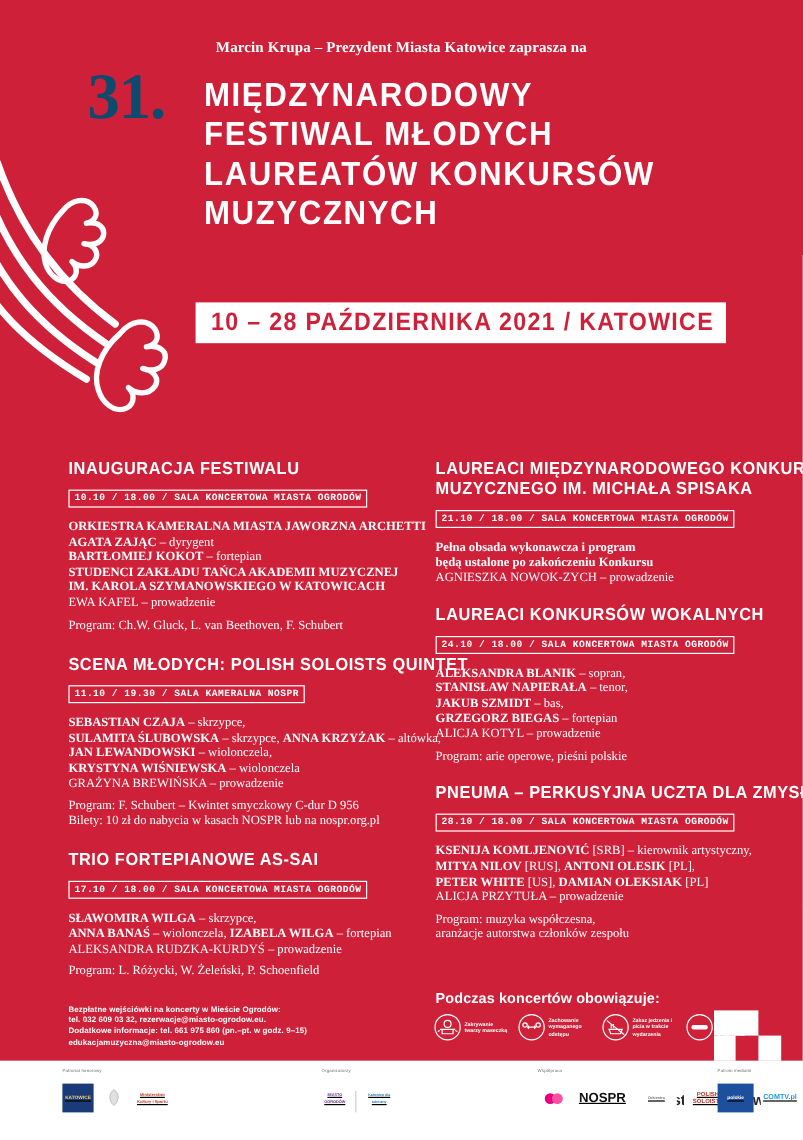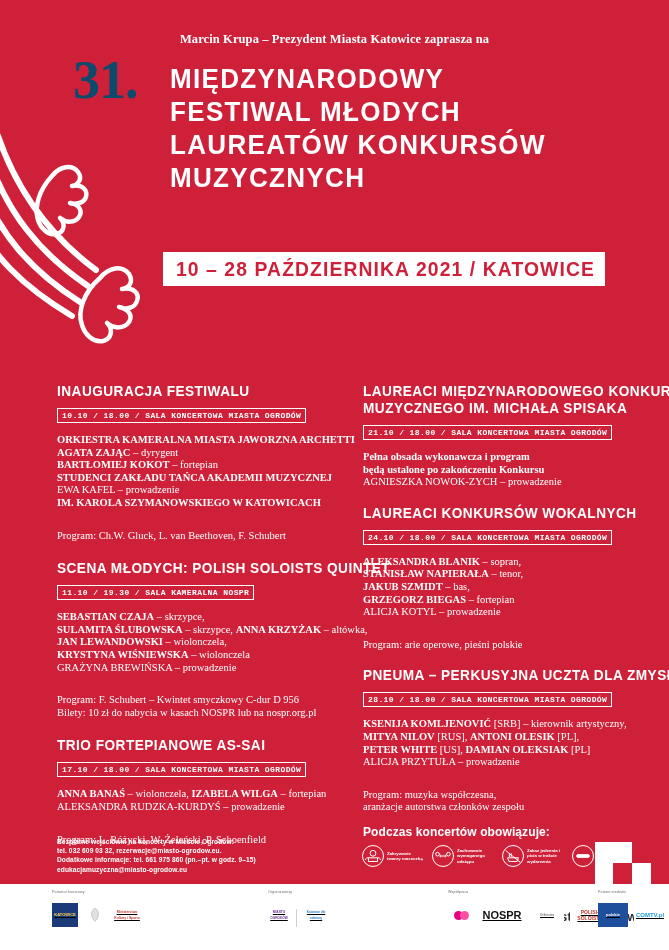--- a/index.html
+++ b/index.html
@@ -119,21 +119,21 @@
     margin-top: 11px;
     font-family: "Liberation Serif", serif;
     font-size: 10.5px;
     line-height: 12.6px;
     color: #ffffff;
   }
   .perf-list .ln { white-space: nowrap; }
   .perf-list b { font-weight: bold; }
   .perf-list .host { }
   .program {
-    margin-top: 20px;
+    margin-top: 6px;
     font-family: "Liberation Serif", serif;
     font-size: 10.5px;
     line-height: 12.6px;
     color: #ffffff;
   }
   .program div { white-space: nowrap; }
 
   
   .contact {
     position: absolute;
@@ -257,36 +257,37 @@
   <div class="date-banner">
     <span>10 – 28 PAŹDZIERNIKA 2021 / KATOWICE</span>
   </div>
 
   <div class="col col-left" id="col-left">
       <div class="sec" style="margin-bottom: 18px;"><div class="sec-title">INAUGURACJA FESTIWALU</div><div class="sec-badge">10.10 / 18.00 / SALA KONCERTOWA MIASTA OGRODÓW</div><div class="perf-list">
           <div class="ln"><b>ORKIESTRA KAMERALNA MIASTA JAWORZNA ARCHETTI</b></div>
           <div class="ln"><b>AGATA ZAJĄC</b> – dyrygent</div>
           <div class="ln"><b>BARTŁOMIEJ KOKOT</b> – fortepian</div>
           <div class="ln"><b>STUDENCI ZAKŁADU TAŃCA AKADEMII MUZYCZNEJ</b></div>
+          <div class="ln"><b>IM. KAROLA SZYMANOWSKIEGO W KATOWICACH</b></div>
           <div class="ln host">EWA KAFEL – prowadzenie</div>
-          <div class="ln"><b>IM. KAROLA SZYMANOWSKIEGO W KATOWICACH</b></div>
         </div><div class="program">
           <div>Program: Ch.W. Gluck, L. van Beethoven, F. Schubert</div>
         </div></div>
       <div class="sec" style="margin-bottom: 18px;"><div class="sec-title">SCENA MŁODYCH: POLISH SOLOISTS QUINTET</div><div class="sec-badge">11.10 / 19.30 / SALA KAMERALNA NOSPR</div><div class="perf-list">
           <div class="ln"><b>SEBASTIAN CZAJA</b> – skrzypce,</div>
           <div class="ln"><b>SULAMITA ŚLUBOWSKA</b> – skrzypce, <b>ANNA KRZYŻAK</b> – altówka,</div>
           <div class="ln"><b>JAN LEWANDOWSKI</b> – wiolonczela,</div>
           <div class="ln"><b>KRYSTYNA WIŚNIEWSKA</b> – wiolonczela</div>
           <div class="ln host">GRAŻYNA BREWIŃSKA – prowadzenie</div>
         </div><div class="program">
           <div>Program: F. Schubert – Kwintet smyczkowy C-dur D 956</div>
           <div>Bilety: 10 zł do nabycia w kasach NOSPR lub na nospr.org.pl</div>
         </div></div>
       <div class="sec" style="margin-bottom: 18px;"><div class="sec-title">TRIO FORTEPIANOWE AS-SAI</div><div class="sec-badge">17.10 / 18.00 / SALA KONCERTOWA MIASTA OGRODÓW</div><div class="perf-list">
+          <div class="ln"><b>SŁAWOMIRA WILGA</b> – skrzypce,</div>
           <div class="ln"><b>ANNA BANAŚ</b> – wiolonczela, <b>IZABELA WILGA</b> – fortepian</div>
           <div class="ln host">ALEKSANDRA RUDZKA-KURDYŚ – prowadzenie</div>
         </div><div class="program">
           <div>Program: L. Różycki, W. Żeleński, P. Schoenfield</div>
         </div></div>
     </div>
   <div class="col col-right" id="col-right">
       <div class="sec" style="margin-bottom: 16px;"><div class="sec-title">LAUREACI MIĘDZYNARODOWEGO KONKURSU</div><div class="sec-title">MUZYCZNEGO IM. MICHAŁA SPISAKA</div><div class="sec-badge">21.10 / 18.00 / SALA KONCERTOWA MIASTA OGRODÓW</div><div class="perf-list">
           <div class="ln"><b>Pełna obsada wykonawcza i program</b></div>
           <div class="ln"><b>będą ustalone po zakończeniu Konkursu</b></div>

